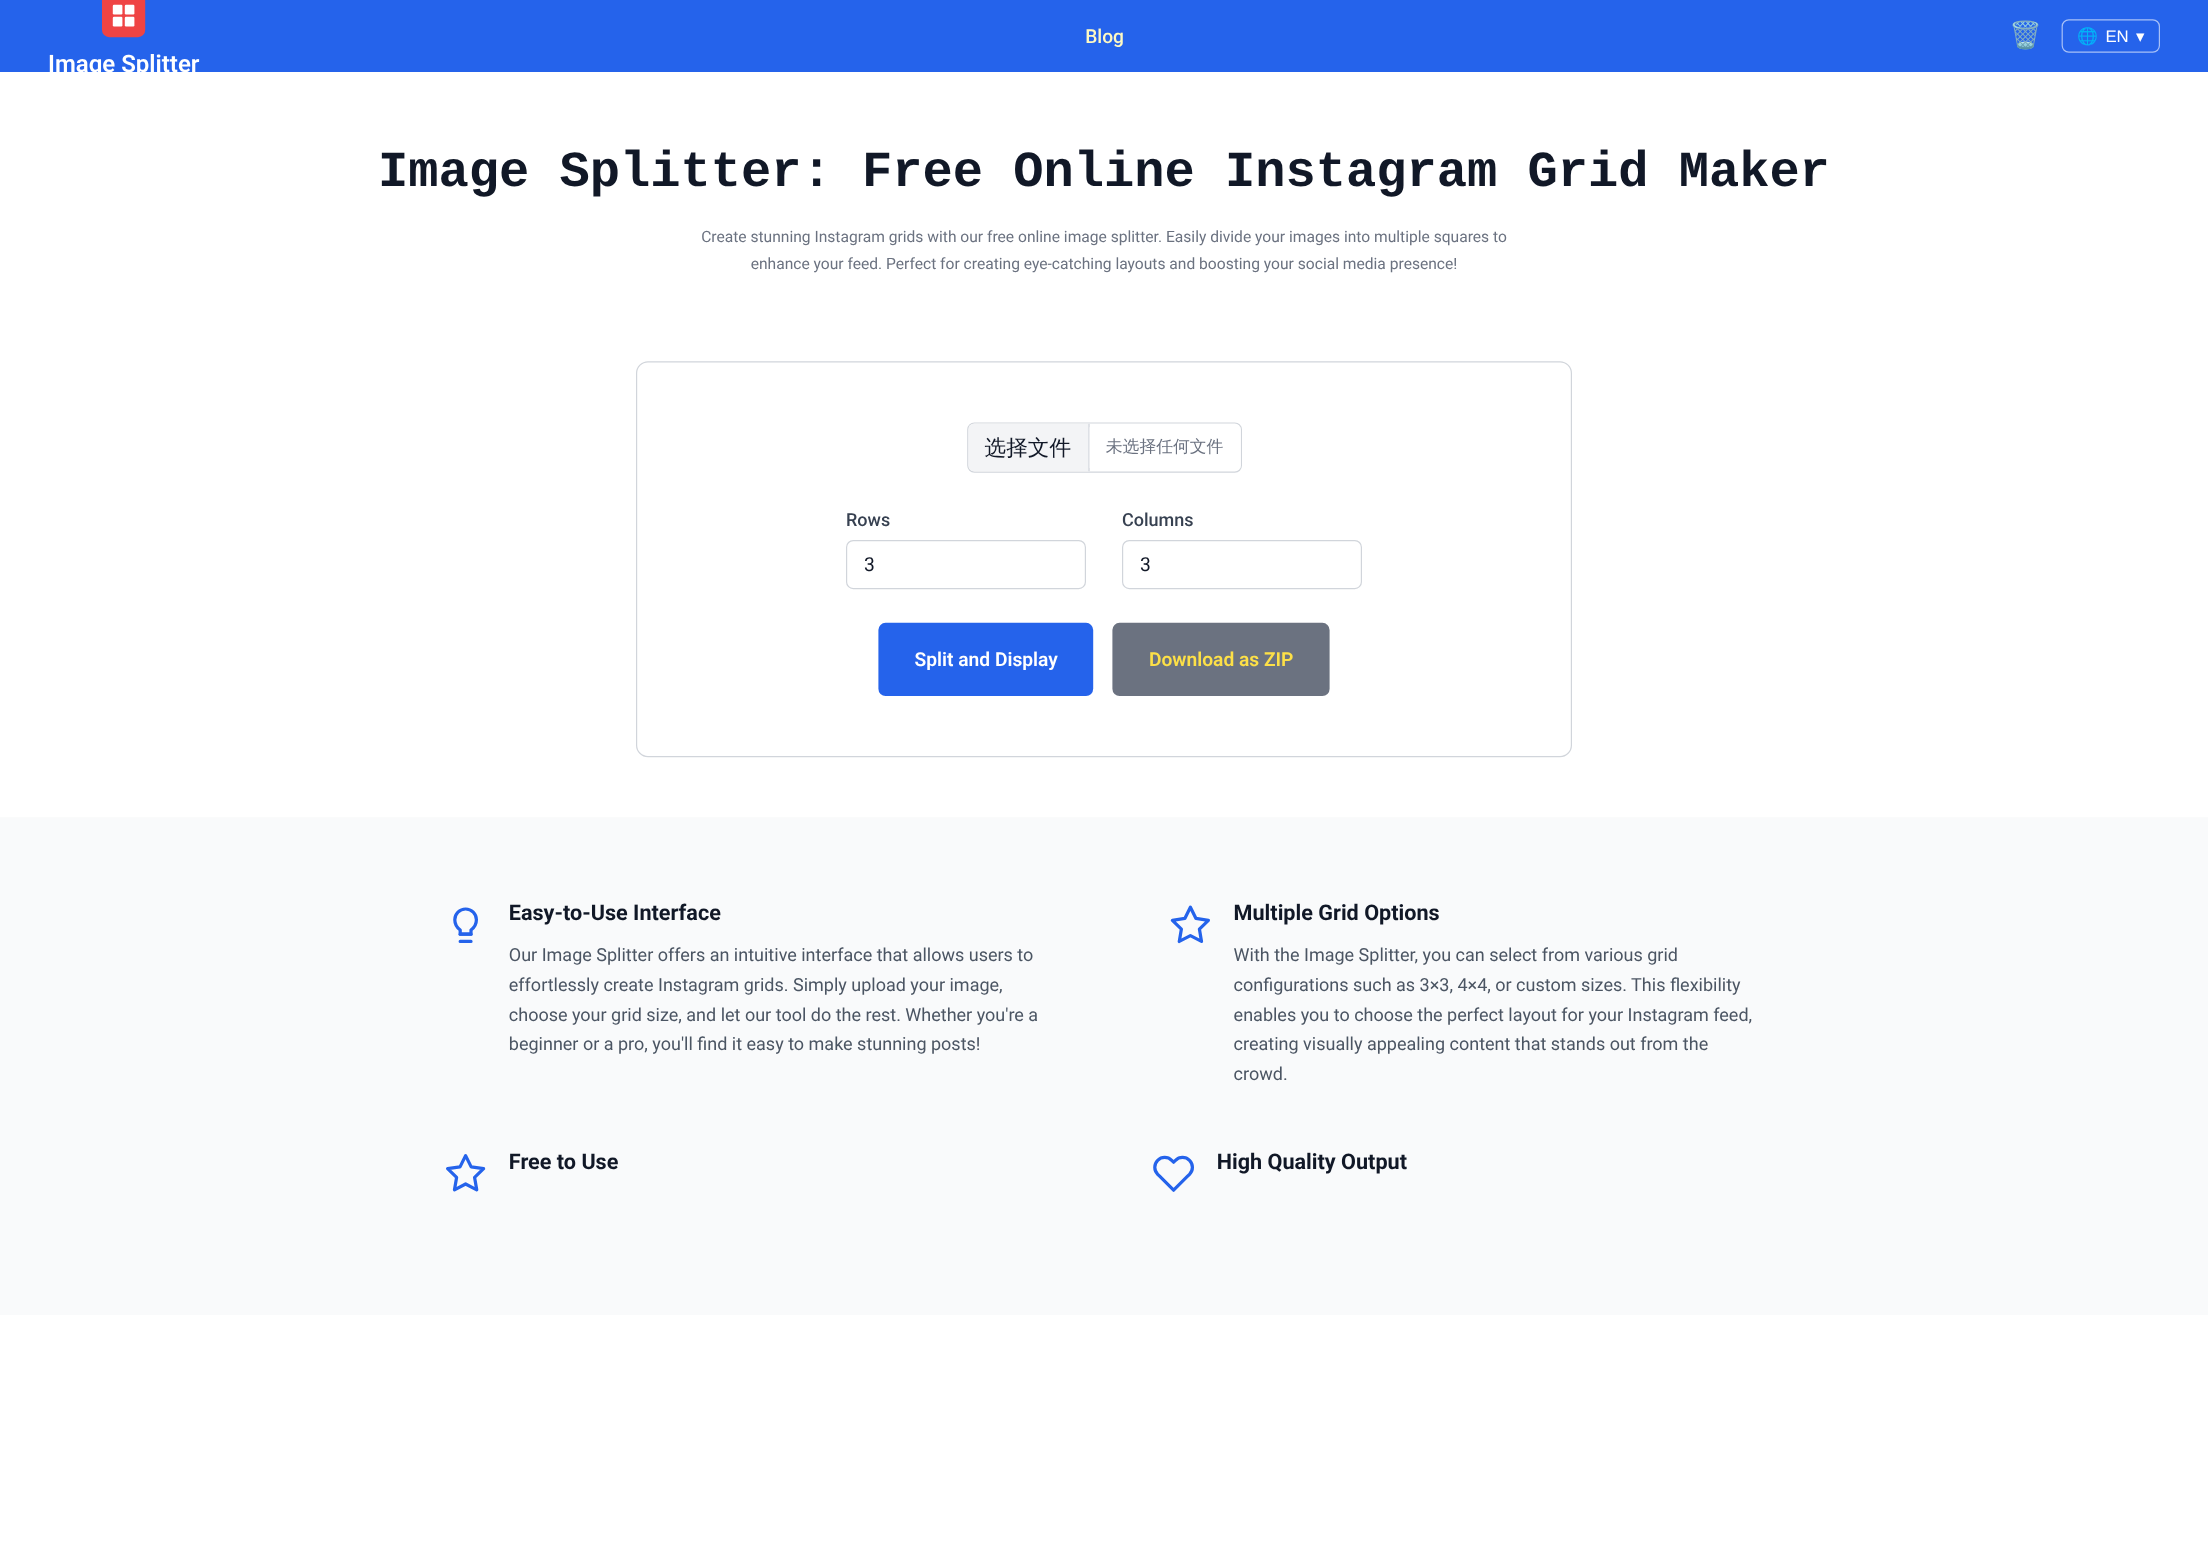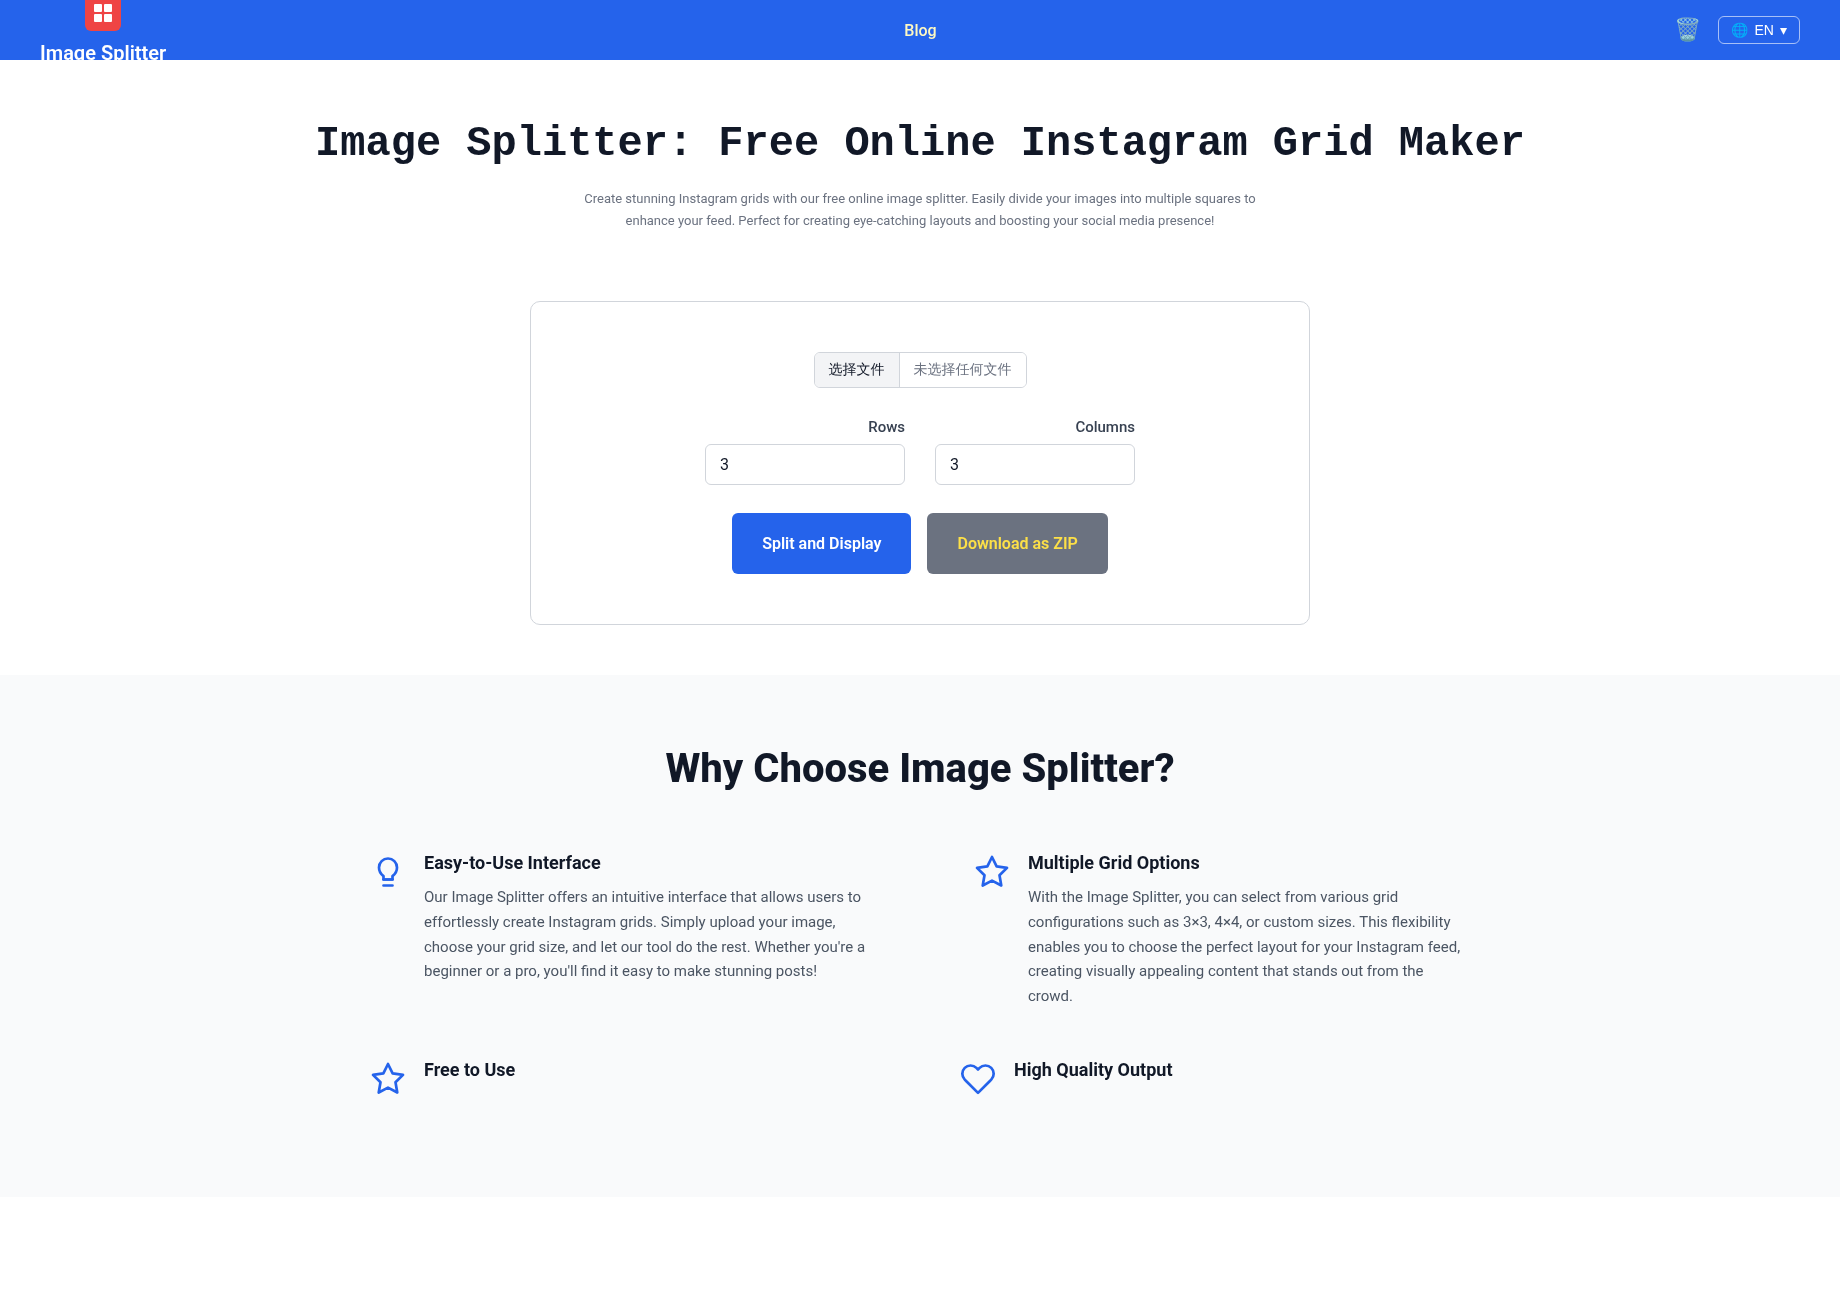--- a/index.html
+++ b/index.html
@@ -138,21 +138,21 @@
       border-radius: 6px;
       overflow: hidden;
       cursor: pointer;
     }
 
     .file-input-btn {
       background: #f3f4f6;
       border: none;
       border-right: 1.5px solid #d1d5db;
       padding: 8px 14px;
-      font-size: 14px;
+      font-size: 18px;
       color: #111827;
       cursor: pointer;
       font-family: inherit;
     }
 
     .file-input-text {
       padding: 8px 14px;
       font-size: 14px;
       color: #6b7280;
       background: white;
@@ -161,21 +161,21 @@
     .fields-row {
       display: flex;
       justify-content: center;
       gap: 30px;
       margin-bottom: 28px;
     }
 
     .field-group {
       display: flex;
       flex-direction: column;
-      align-items: flex-end;
+      align-items: flex-start;
       gap: 8px;
     }
 
     .field-label {
       font-size: 15px;
       color: #374151;
       font-weight: 500;
     }
 
     .field-input {
@@ -349,21 +349,20 @@
     </div>
   </div>
 
   <div class="buttons-row">
     <button class="btn-primary">Split and Display</button>
     <button class="btn-secondary">Download as ZIP</button>
   </div>
 </div>
 
 <section class="why-section">
-  <h2 class="why-title">Why Choose Image Splitter?</h2>
 
   <div class="features-grid">
 
     <div class="feature-item">
       <div class="feature-icon">
         <svg viewBox="0 0 24 24" fill="none" stroke="#2563eb" stroke-width="1.8" stroke-linecap="round" stroke-linejoin="round">
           <path d="M9 21h6M12 3a6 6 0 0 1 6 6c0 2.4-1.4 4.5-3 5.7V17H9v-2.3C7.4 13.5 6 11.4 6 9a6 6 0 0 1 6-6z"></path>
           <line x1="9" y1="17" x2="15" y2="17"></line>
         </svg>
       </div>

